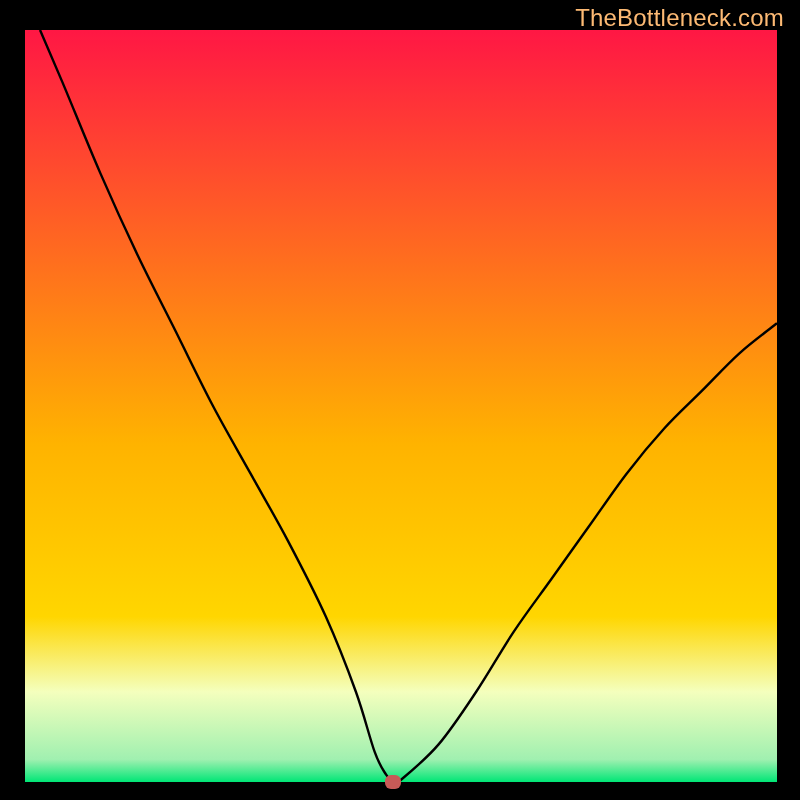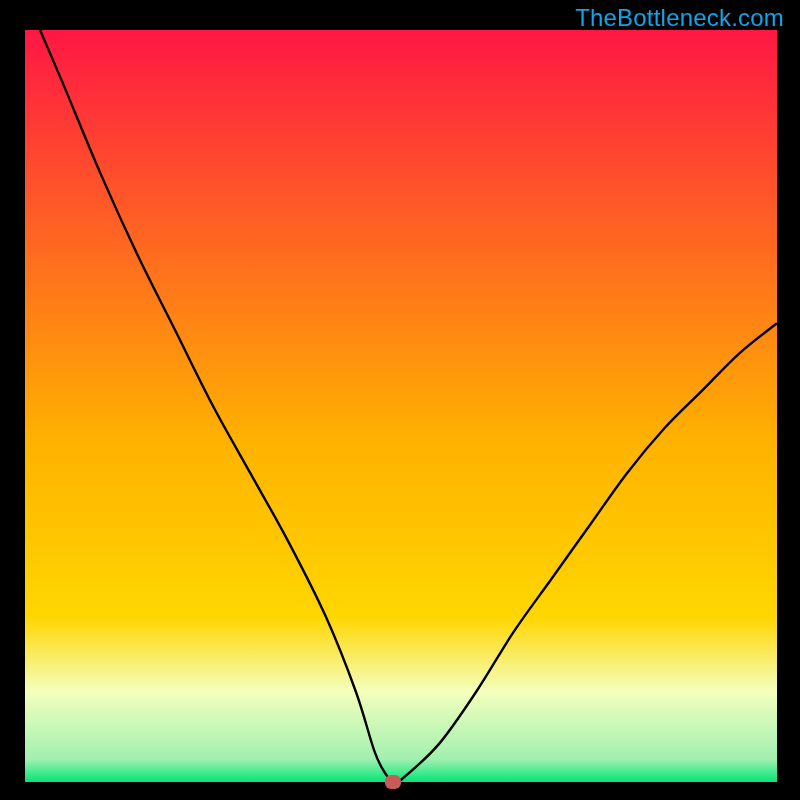--- a/index.html
+++ b/index.html
@@ -14,21 +14,21 @@
   .frame {
     position: relative;
     width: 800px;
     height: 800px;
     background: #000;
   }
   .watermark {
     position: absolute;
     top: 4px;
     right: 16px;
-    color: #0ea5e9;
+    color: #fdba74;
     font-size: 24px;
     font-weight: 500;
     letter-spacing: 0.2px;
     text-align: right;
   }
   .plot {
     position: absolute;
     left: 25px;
     top: 30px;
     width: 752px;

